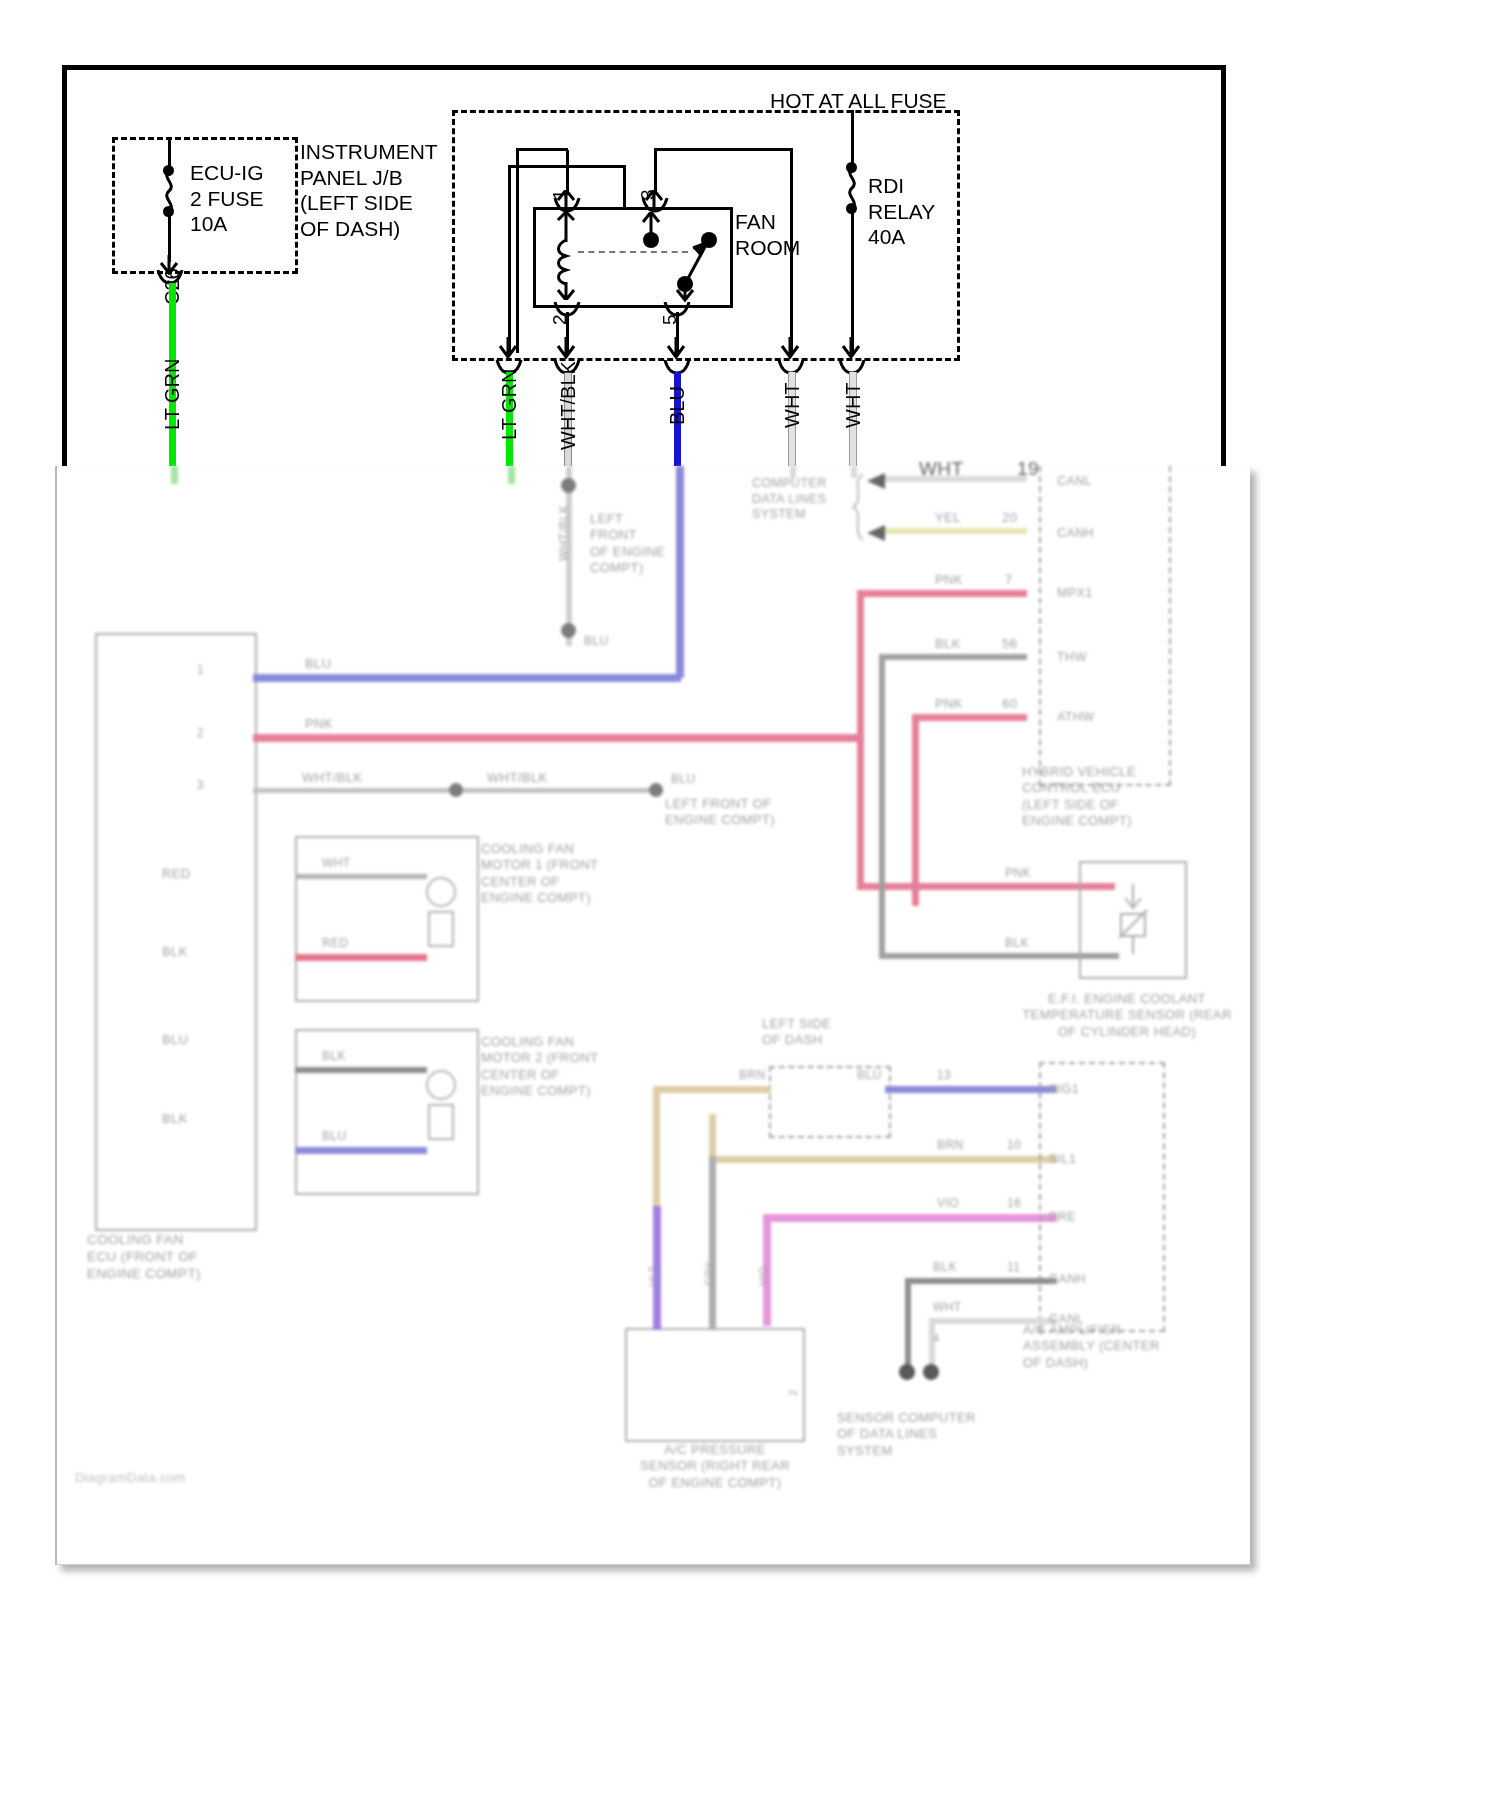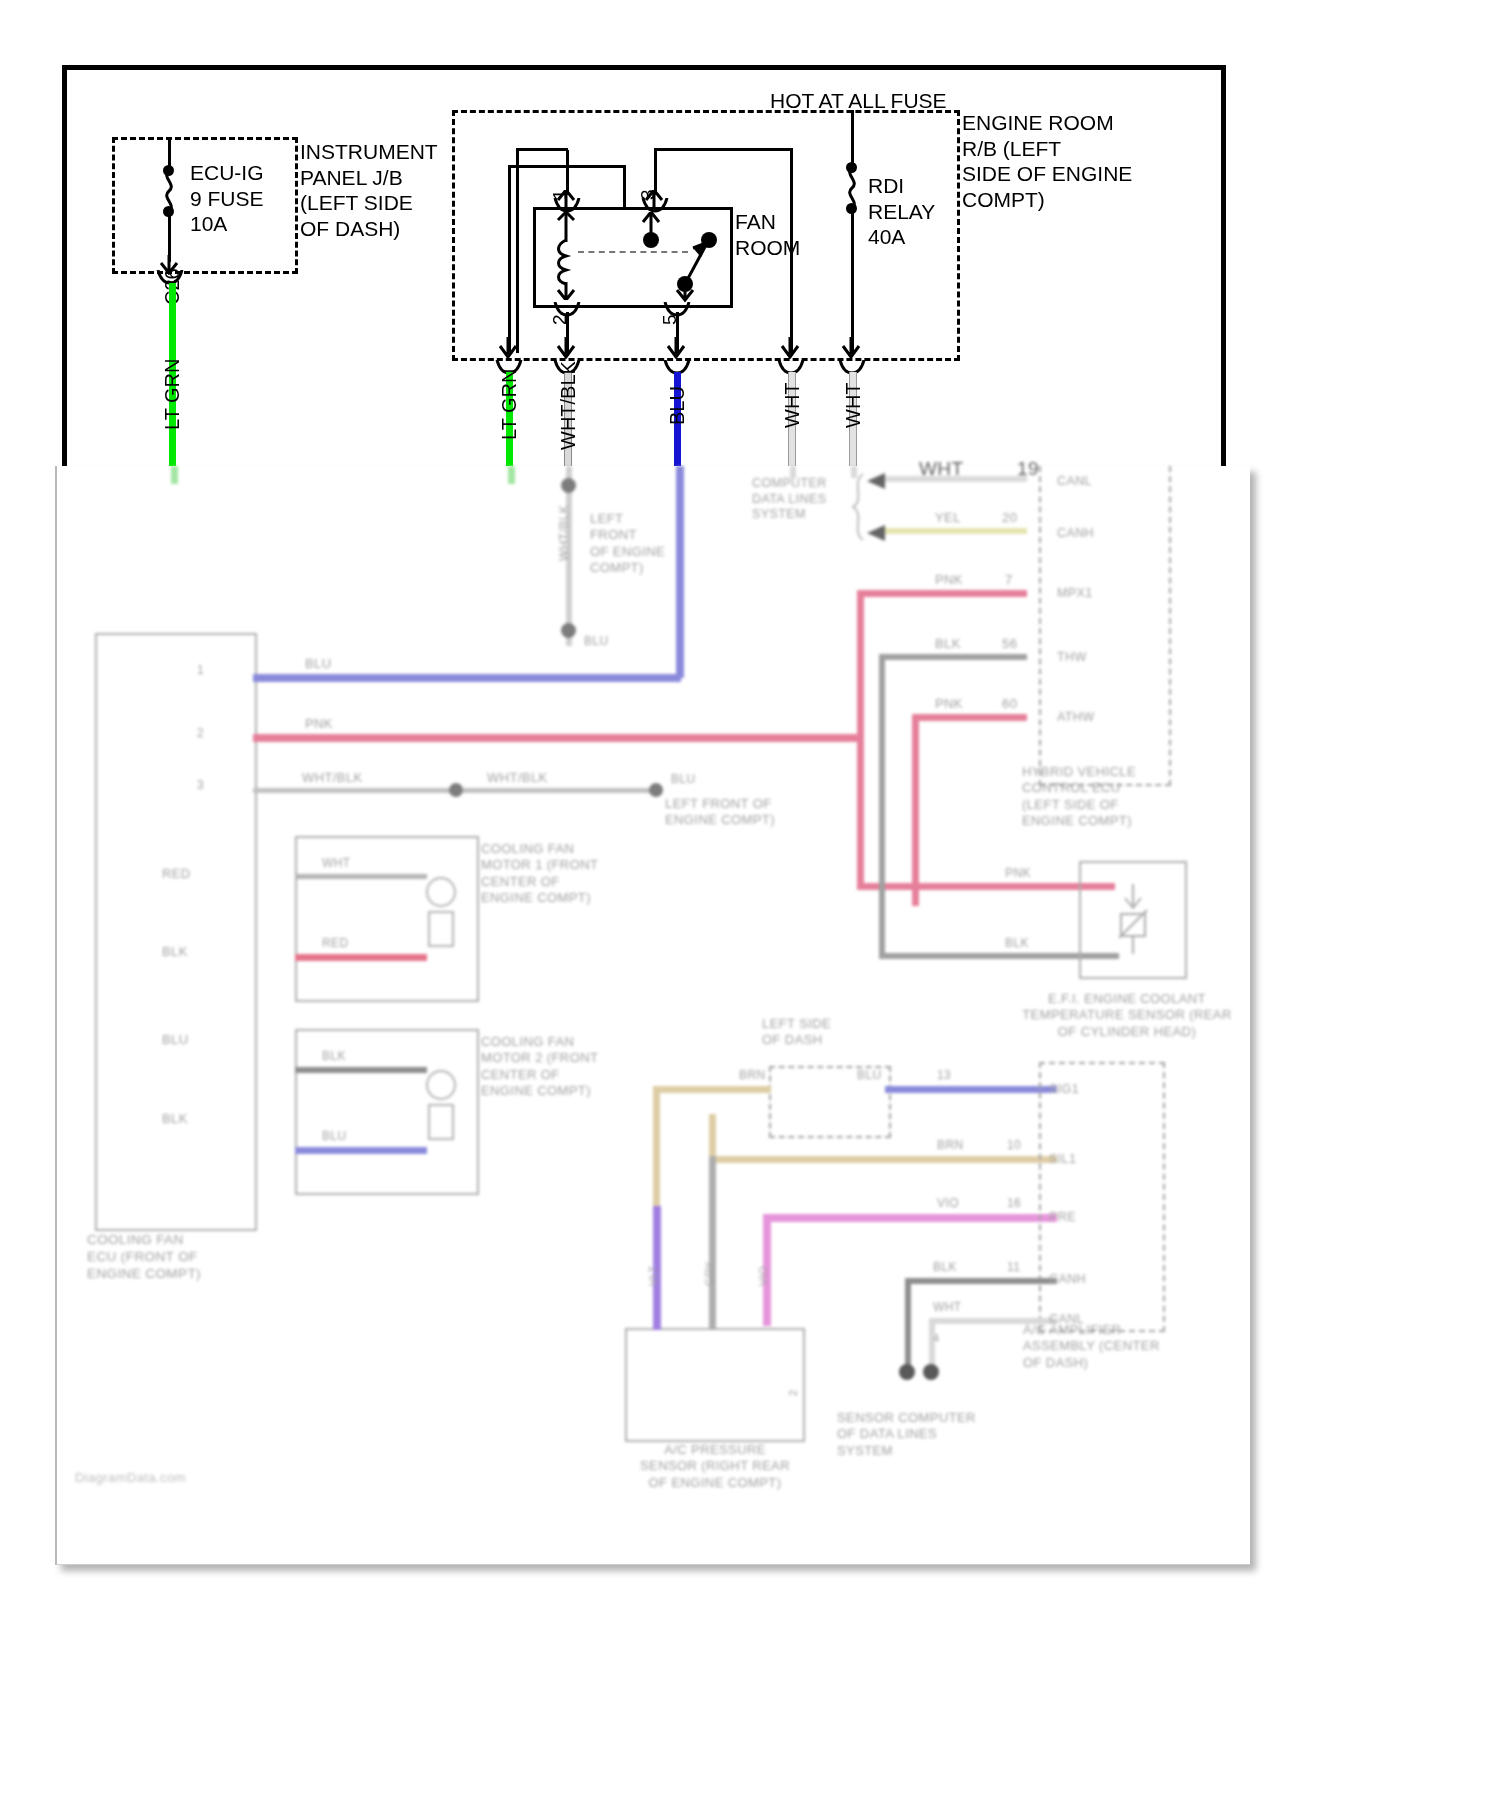--- a/index.html
+++ b/index.html
@@ -58,38 +58,34 @@
   <div class="dot" style="left:163px;top:165px;width:11px;height:11px;"></div>
   <svg style="position:absolute;left:158px;top:170px;width:24px;height:42px;">
     <path d="M11 0 C 3 8, 19 14, 11 21 C 3 28, 19 34, 11 42" stroke="#000" stroke-width="3" fill="none"></path>
   </svg>
   <div class="dot" style="left:163px;top:206px;width:11px;height:11px;"></div>
   <div class="wire v" style="left:168px;top:212px;height:50px;"></div>
   <svg style="position:absolute;left:158px;top:255px;width:24px;height:20px;">
     <path d="M11 0 L11 16 M3 8 L11 18 L19 8" stroke="#000" stroke-width="3" fill="none"></path>
   </svg>
   <div class="txt" style="left:190px;top:160px;font-size:21px;">ECU-IG
-9 FUSE
+2 FUSE
 10A</div>
 
   <svg style="position:absolute;left:155px;top:270px;width:30px;height:16px;">
     <path d="M3 0 C 6 12, 12 13, 15 13 C 18 13, 24 12, 27 0" stroke="#000" stroke-width="3" fill="none"></path>
   </svg>
   <div class="txt rot" style="left:160px;top:305px;font-size:20px;">C26</div>
 
   <div class="fwire" style="left:169px;top:283px;width:7px;height:200px;background:#00e800;"></div>
   <div class="txt rot" style="left:160px;top:430px;font-size:20px;">LT GRN</div>
 
   <div class="fwire" style="left:169px;top:478px;width:348px;height:7px;background:#00e800;"></div>
 
   <div class="dashbox" style="left:452px;top:110px;width:502px;height:245px;"></div>
-  <div class="txt" style="left:962px;top:110px;font-size:21px;">ENGINE ROOM
-R/B (LEFT
-SIDE OF ENGINE
-COMPT)</div>
 
   <div class="boxline" style="left:533px;top:207px;width:194px;height:95px;"></div>
   <div class="txt" style="left:735px;top:209px;font-size:21px;">FAN
 ROOM</div>
 
   <svg style="position:absolute;left:553px;top:212px;width:26px;height:88px;">
     <path d="M13 2 L13 30" stroke="#000" stroke-width="3" fill="none"></path>
     <path d="M5 2 L13 -6 L21 2" stroke="#000" stroke-width="3" fill="none" transform="translate(0,6)"></path>
     <path d="M13 28 C 3 33, 3 41, 13 44 C 3 47, 3 55, 13 58 C 3 61, 3 69, 13 72" stroke="#000" stroke-width="3" fill="none"></path>
     <path d="M13 70 L13 86 M5 78 L13 88 L21 78" stroke="#000" stroke-width="3" fill="none"></path>

